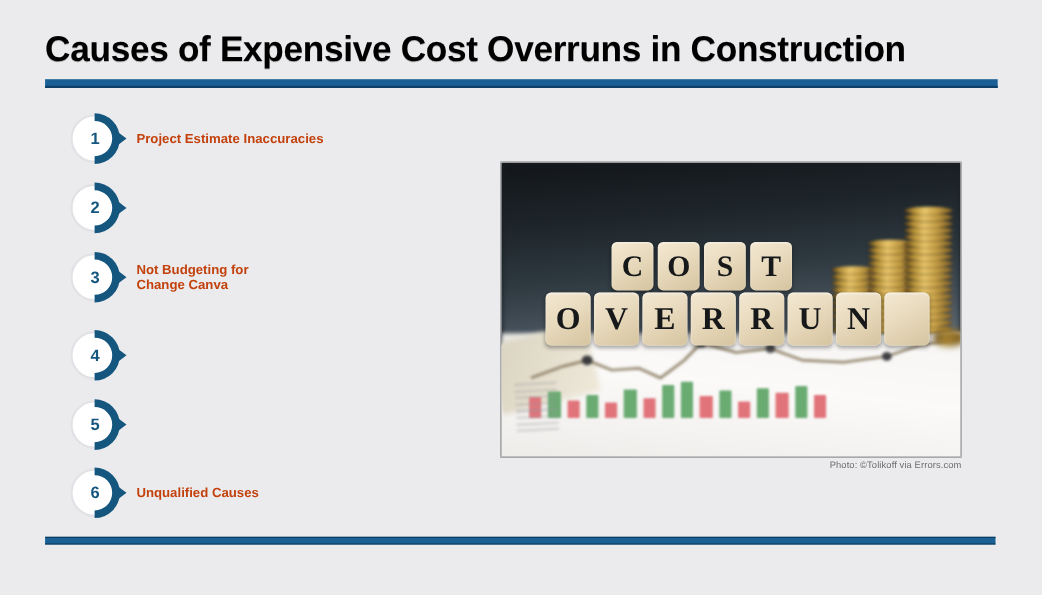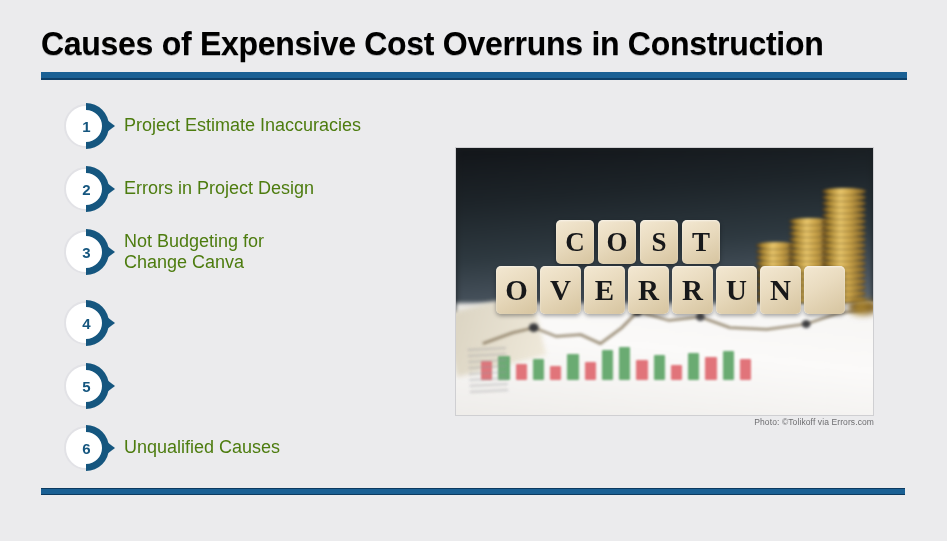--- a/index.html
+++ b/index.html
@@ -78,24 +78,25 @@
     font-family: "Liberation Sans", sans-serif;
     font-size: 15px;
     font-weight: bold;
     color: #15567f;
     padding-left: 1px;
     box-sizing: border-box;
   }
   .item-text {
     margin-left: 8px;
     font-family: "Liberation Sans", sans-serif;
-    font-size: 18px;
-    color: #4d7c0f;
+    font-size: 12px;
+    color: #c2410c;
     line-height: 1.18;
     white-space: pre-line;
+    font-weight: bold;
   }
 
   
   .photo-frame {
     position: absolute;
     left: 455px;
     top: 147px;
     width: 419px;
     height: 269px;
     border: 1px solid #cfcfd2;
@@ -278,21 +279,20 @@
 
   <div class="list-item" style="top:63px;">
     <div class="marker">
       <svg width="52" height="52" viewBox="0 0 52 52" aria-hidden="true">
         <circle cx="22" cy="26" r="21" fill="#ffffff" stroke="#e2e2e6" stroke-width="2"></circle>
         <path d="M22 3 A23 23 0 0 1 22 49 L22 42 A16 16 0 0 0 22 10 Z" fill="#15567f"></path>
         <path d="M43 20 L51 26 L43 32 Z" fill="#15567f"></path>
       </svg>
       <div class="marker-num">2</div>
     </div>
-    <div class="item-text">Errors in Project Design</div>
   </div>
 
   <div class="list-item" style="top:126px;">
     <div class="marker">
       <svg width="52" height="52" viewBox="0 0 52 52" aria-hidden="true">
         <circle cx="22" cy="26" r="21" fill="#ffffff" stroke="#e2e2e6" stroke-width="2"></circle>
         <path d="M22 3 A23 23 0 0 1 22 49 L22 42 A16 16 0 0 0 22 10 Z" fill="#15567f"></path>
         <path d="M43 20 L51 26 L43 32 Z" fill="#15567f"></path>
       </svg>
       <div class="marker-num">3</div>

